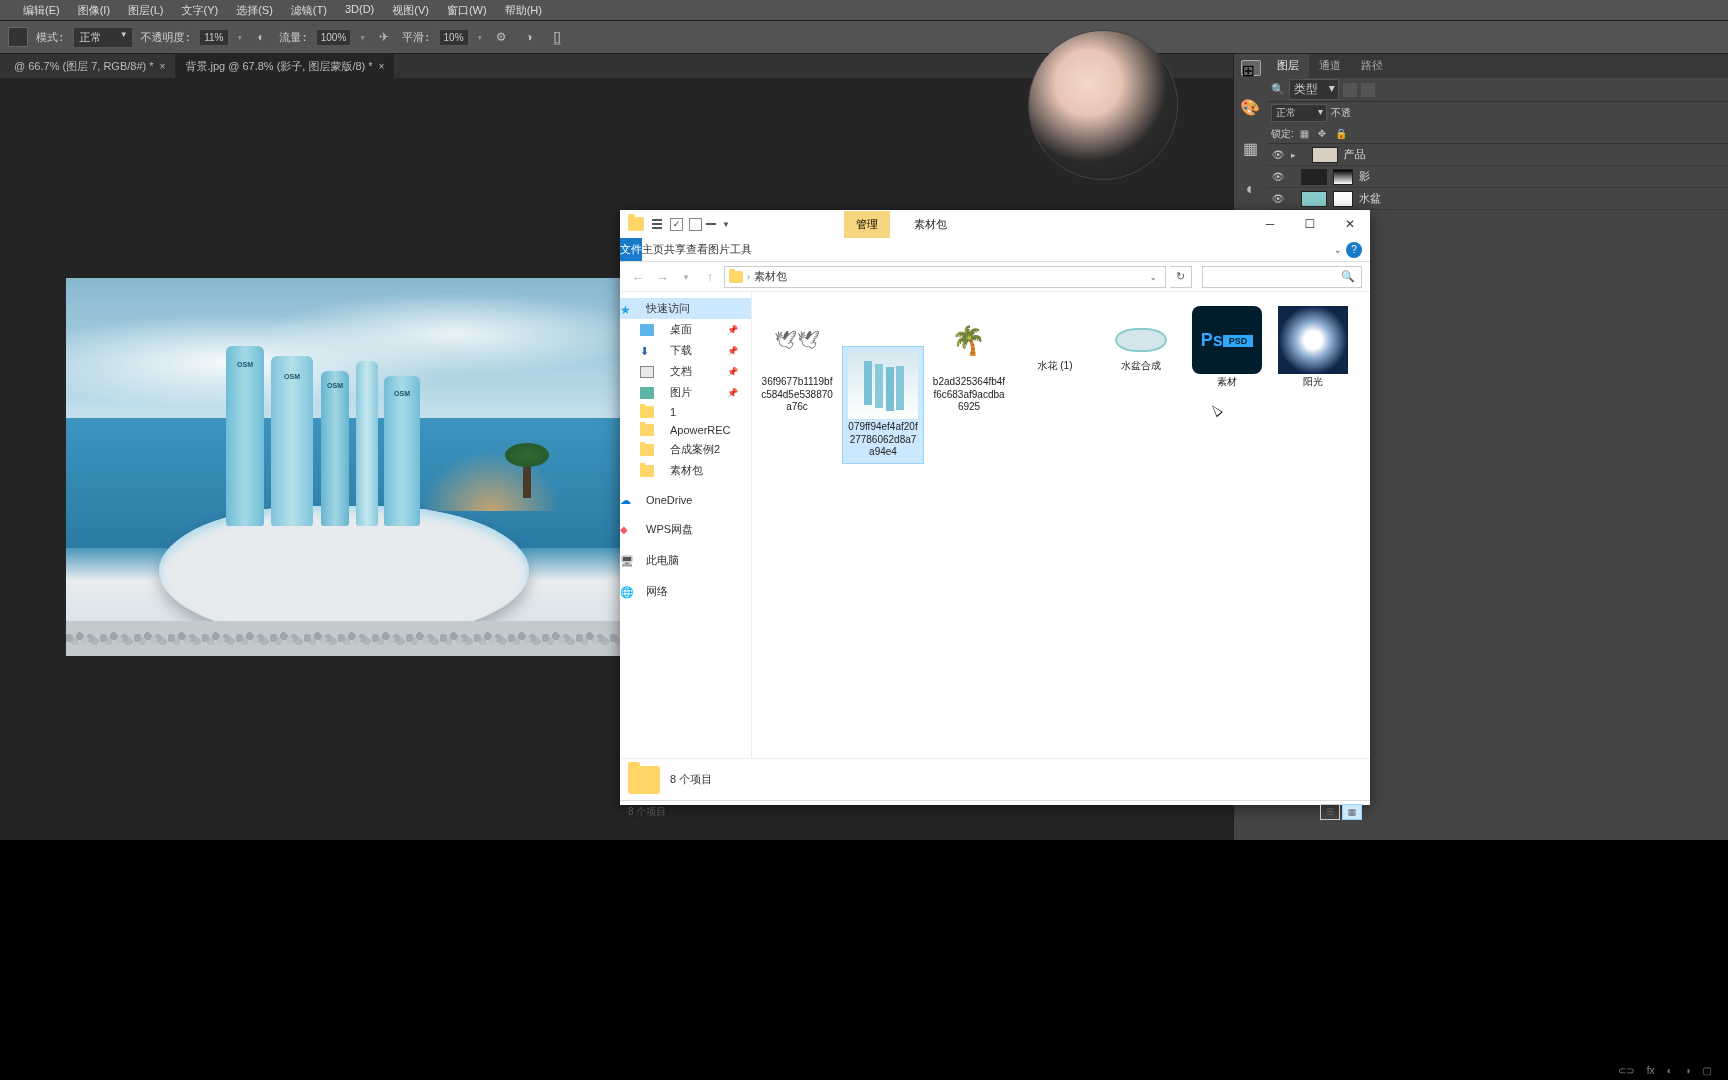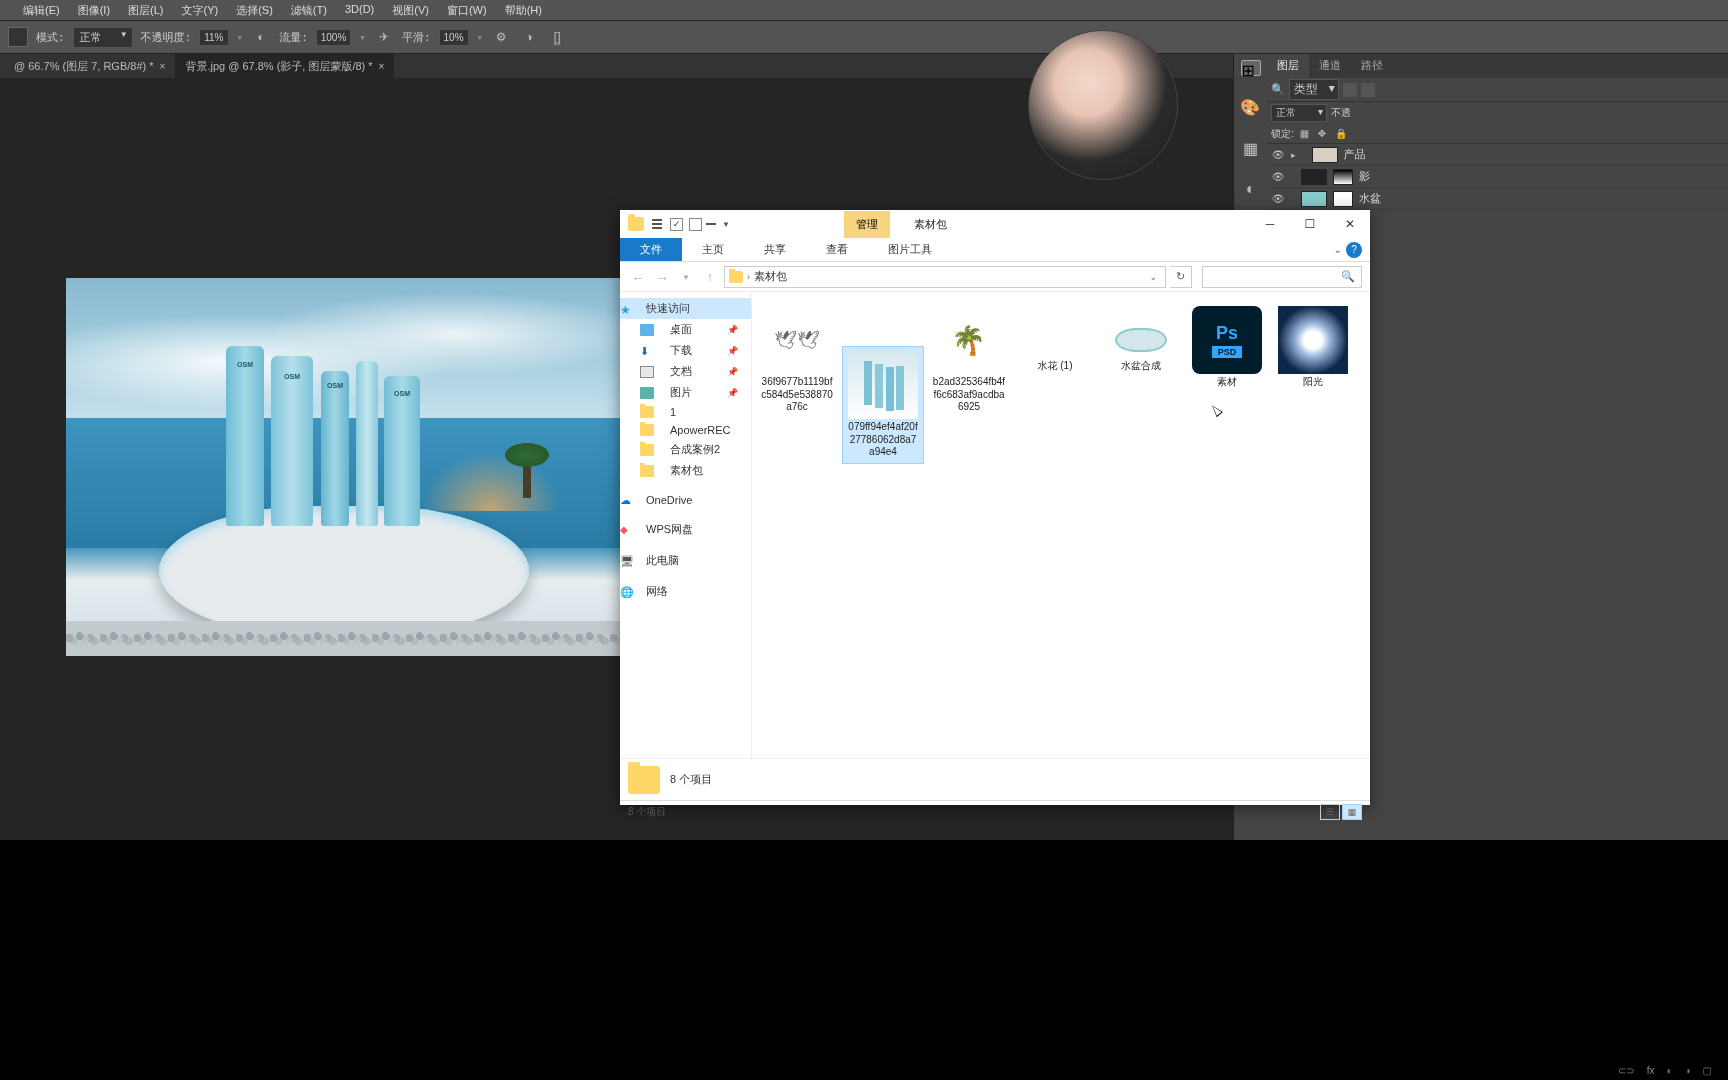--- a/index.html
+++ b/index.html
@@ -82,21 +82,21 @@
 .exp-titlebar .chk { width: 13px; height: 13px; border: 1px solid #888; display:flex;align-items:center;justify-content:center;font-size:9px;color:#333;}
 .exp-titlebar .quickbar { display: flex; gap: 1px; }
 .exp-titlebar .quickbar .bar { width: 10px; height: 2px; background: #555; }
 .exp-titlebar .ddarrow { font-size:8px; color:#555; padding:0 4px;}
 .exp-titlebar .ribbon-tab { margin-left: 110px; font-size: 11px; background: #f7d57e; padding: 6px 12px; }
 .exp-titlebar .wintitle { font-size: 11px; margin-left: 24px; color: #222; }
 .exp-titlebar .wincontrols { margin-left: auto; display: flex; }
 .exp-titlebar .winbtn { width: 40px; height: 28px; display: flex; align-items: center; justify-content: center; font-size: 12px; color: #333; }
 
 .exp-ribbon { height: 24px; background: #fff; display: flex; border-bottom: 1px solid #ddd; }
-.exp-ribbon .rtab { font-size: 11px; padding: 4px 20px; color: #333; }
+.exp-ribbon .rtab { font-size: 11px; padding: 4px 0; color: #333; }
 .exp-ribbon .rtab.file { background: #1979ca; color: #fff; }
 .exp-ribbon .rtab.tool { color: #333; }
 .exp-ribbon .help { margin-left: auto; display:flex; align-items:center; gap:4px; padding-right:8px;}
 .exp-ribbon .help .q { width:16px;height:16px;border-radius:50%;background:#1979ca;color:#fff;font-size:10px;display:flex;align-items:center;justify-content:center;}
 
 .exp-addr { height: 30px; background: #fff; display: flex; align-items: center; padding: 0 8px; gap: 4px; border-bottom: 1px solid #eee; }
 .exp-addr .navbtn { width: 20px; height: 20px; display: flex; align-items: center; justify-content: center; color: #aaa; font-size: 13px; }
 .exp-addr .addrbar { flex: 1; height: 22px; border: 1px solid #ccc; display: flex; align-items: center; padding: 0 4px; gap: 4px; }
 .exp-addr .addrbar .fico { width: 14px; height: 12px; background: #ffd667; border-radius: 0 2px 2px 2px; position: relative; }
 .exp-addr .addrbar .fico::before { content:""; position:absolute; top:-2px; left:0; width:6px; height:2px; background:#ffd667; }
@@ -136,21 +136,21 @@
 .file-thumb { width: 70px; height: 68px; display: flex; align-items: center; justify-content: center; margin-bottom: 2px; }
 .file-name { font-size: 10px; text-align: center; color: #222; word-break: break-all; line-height: 1.25; }
 .thumb-birds { background: #fff; display:flex;align-items:center;justify-content:center;font-size:18px;color:#666;}
 .thumb-prod { background: linear-gradient(#d5e8ee,#ffffff); position:relative;}
 .thumb-prod::after{content:"";position:absolute;left:16px;top:10px;width:8px;height:44px;background:#7bc1d6;box-shadow:11px 3px 0 #8ac9da,22px 6px 0 #79bfd4,32px 5px 0 #86c6d9;}
 .thumb-palm { background:#fff;display:flex;align-items:center;justify-content:center;font-size:28px;}
 .thumb-bg { background: linear-gradient(#a5ccdf 0%,#4ba0c5 60%,#cfdde5 100%); height:36px !important; margin-top:16px;}
 .thumb-splash { background:#fff; height:36px !important; margin-top:16px;}
 .thumb-tub { background:#fff;height:36px !important;margin-top:16px;display:flex;align-items:center;justify-content:center;}
 .thumb-tub::after{content:"";width:48px;height:20px;background:#d2e6ec;border-radius:50%/60%;border:2px solid #8cc;}
-.thumb-psd { background:#001d2b;border-radius:8px;display:flex;flex-direction:column;align-items:center;justify-content:center;}
+.thumb-psd { background:#001d2b;border-radius:8px;display:flex;flex-direction:row;align-items:center;justify-content:center;}
 .thumb-psd .ps{color:#31a8ff;font-weight:bold;font-size:18px;}
 .thumb-psd .psd{background:#31a8ff;color:#001d2b;font-size:9px;font-weight:bold;padding:1px 6px;margin-top:2px;}
 .thumb-sun { background:radial-gradient(circle at center,#fff 0%,#fff 18%,#95b2d8 35%,#0e2749 70%);}
 .cursor-arrow { position:absolute; transform:rotate(-40deg); border-style:solid; border-width:0 4px 12px 4px; border-color:transparent transparent #000 transparent;}
 .cursor-arrow::after{content:"";position:absolute;left:-3px;top:1px;border-style:solid;border-width:0 3px 10px 3px;border-color:transparent transparent #fff transparent;}
 
 .exp-statusbar1 { height: 42px; border-top: 1px solid #eee; display: flex; align-items: center; padding-left: 8px; gap: 10px; }
 .exp-statusbar1 .fico-big { width: 32px; height: 28px; background: #ffd667; border-radius: 0 3px 3px 3px; position:relative; }
 .exp-statusbar1 .fico-big::before { content:""; position:absolute; top:-4px; left:0; width:12px; height:4px; background:#ffd667; border-radius:2px 2px 0 0;}
 .exp-statusbar1 .txt { font-size: 11px; color: #333; }

